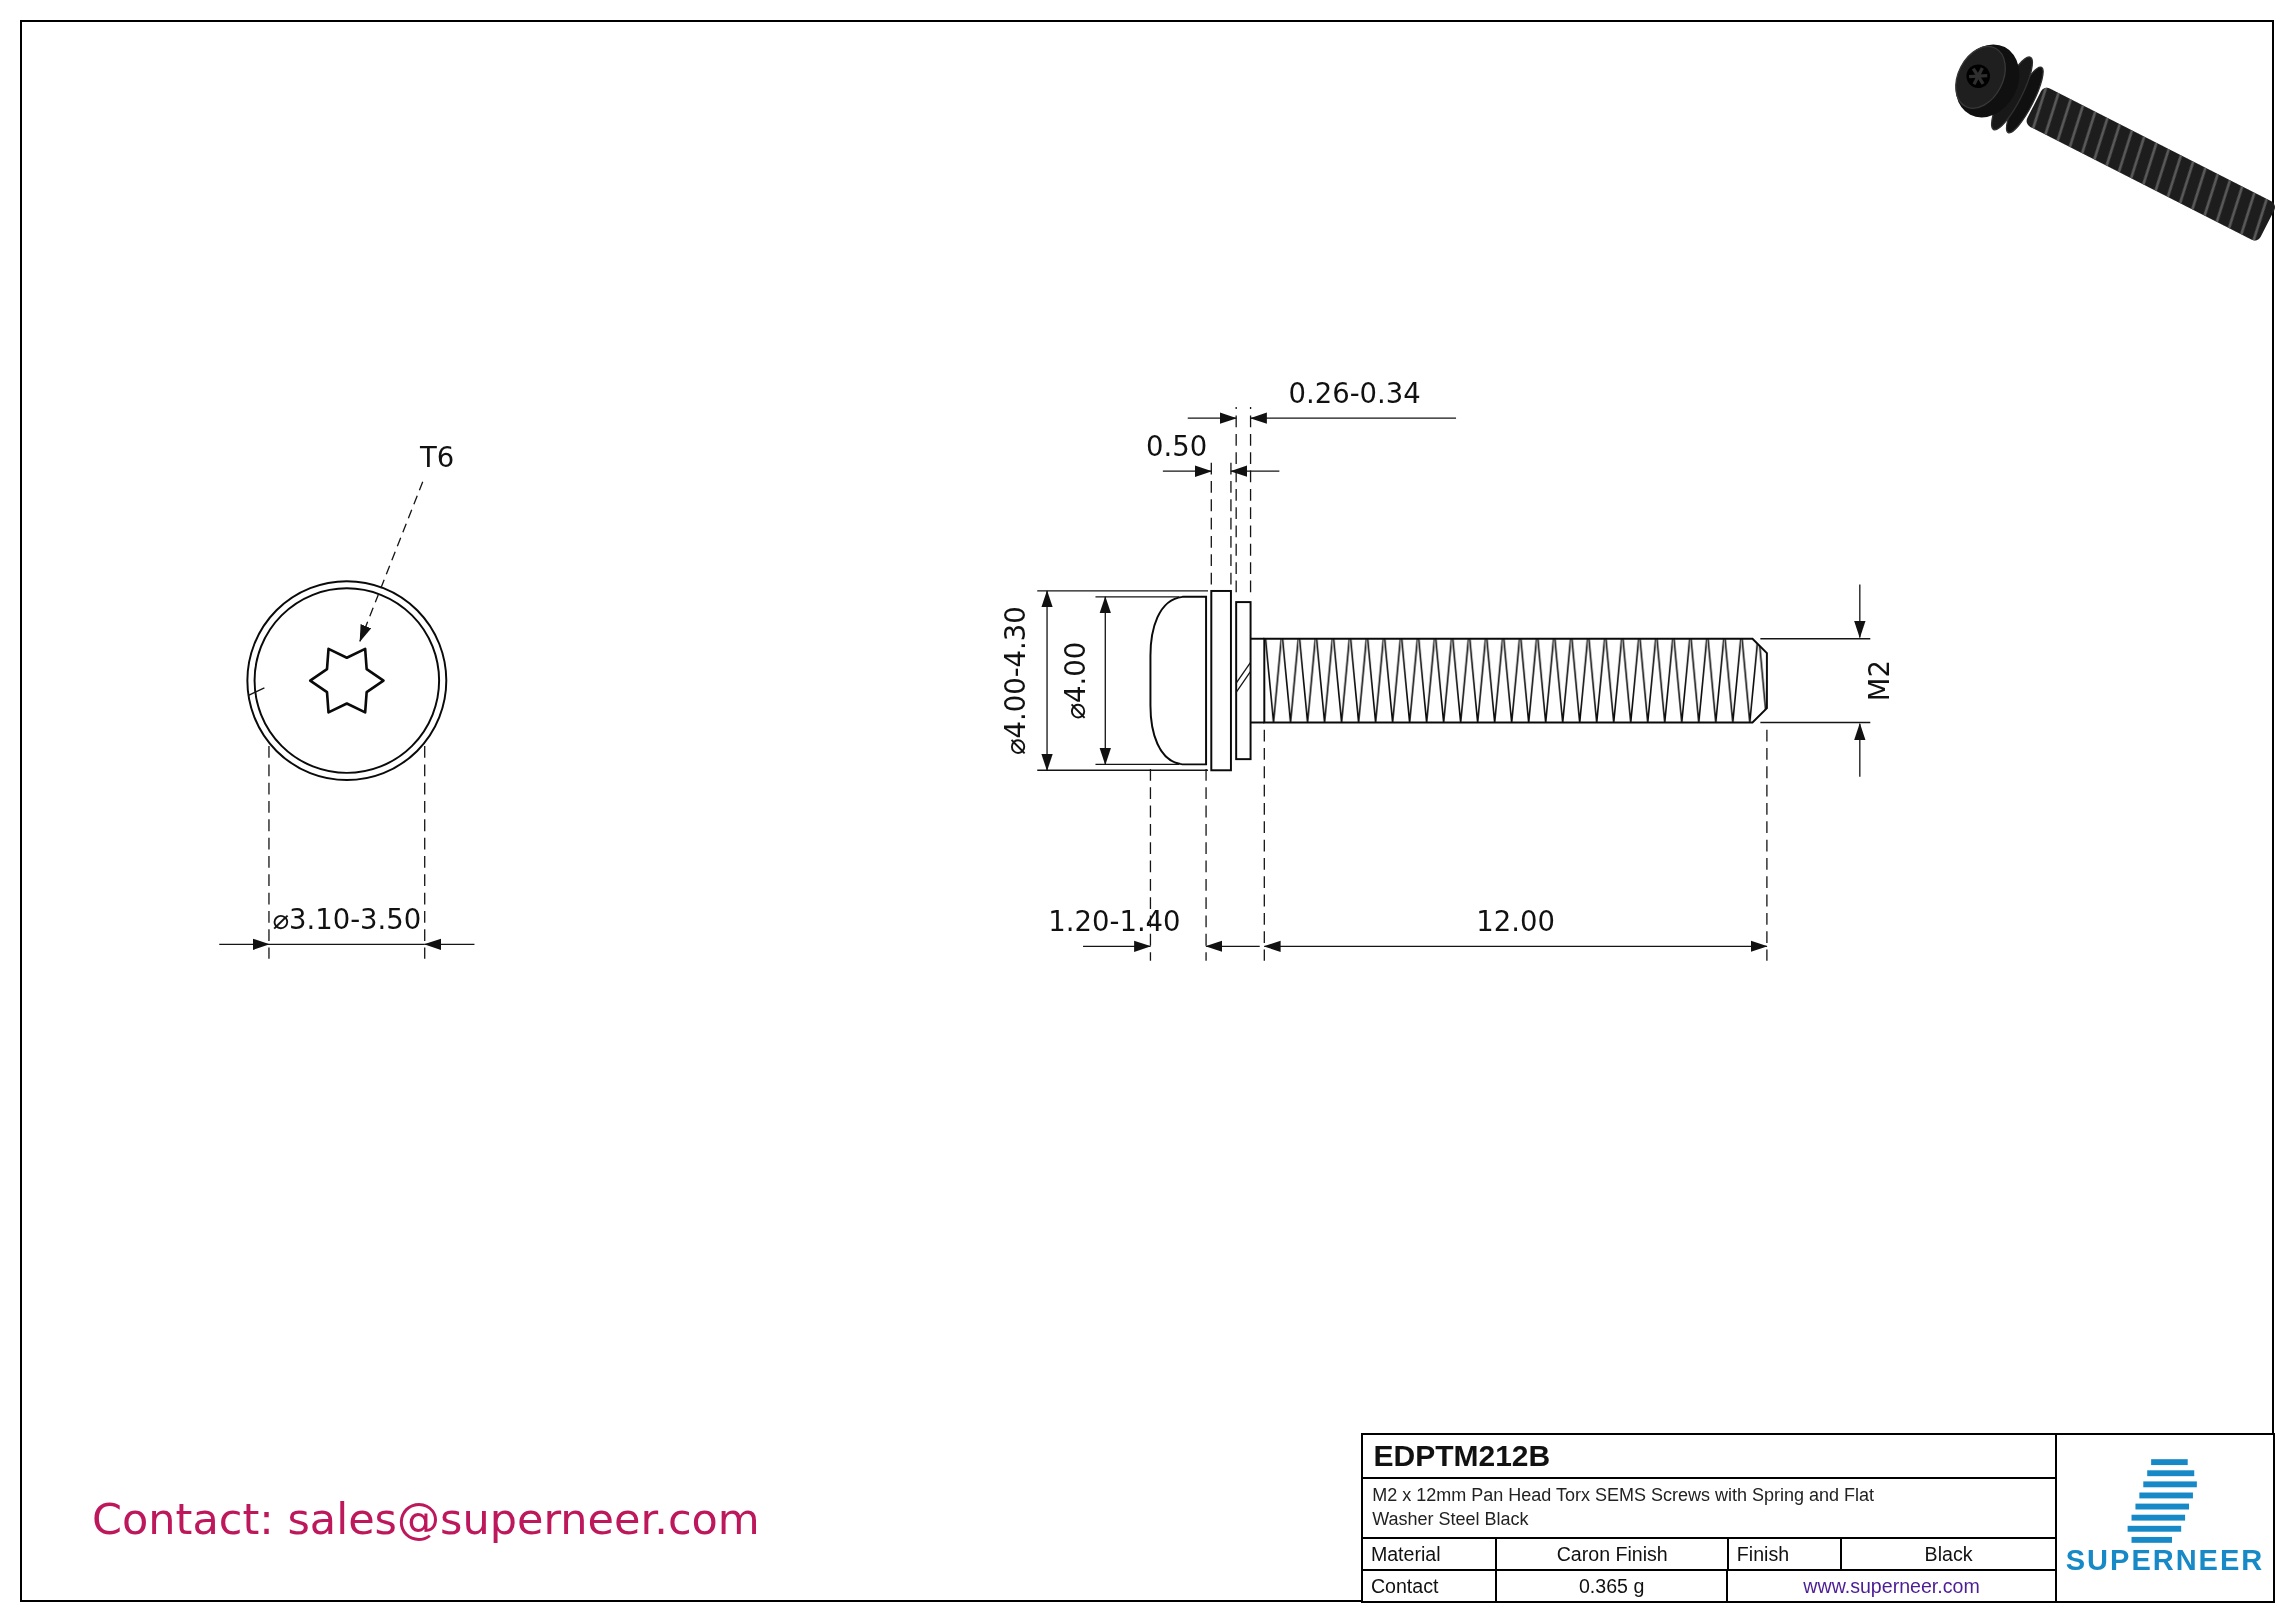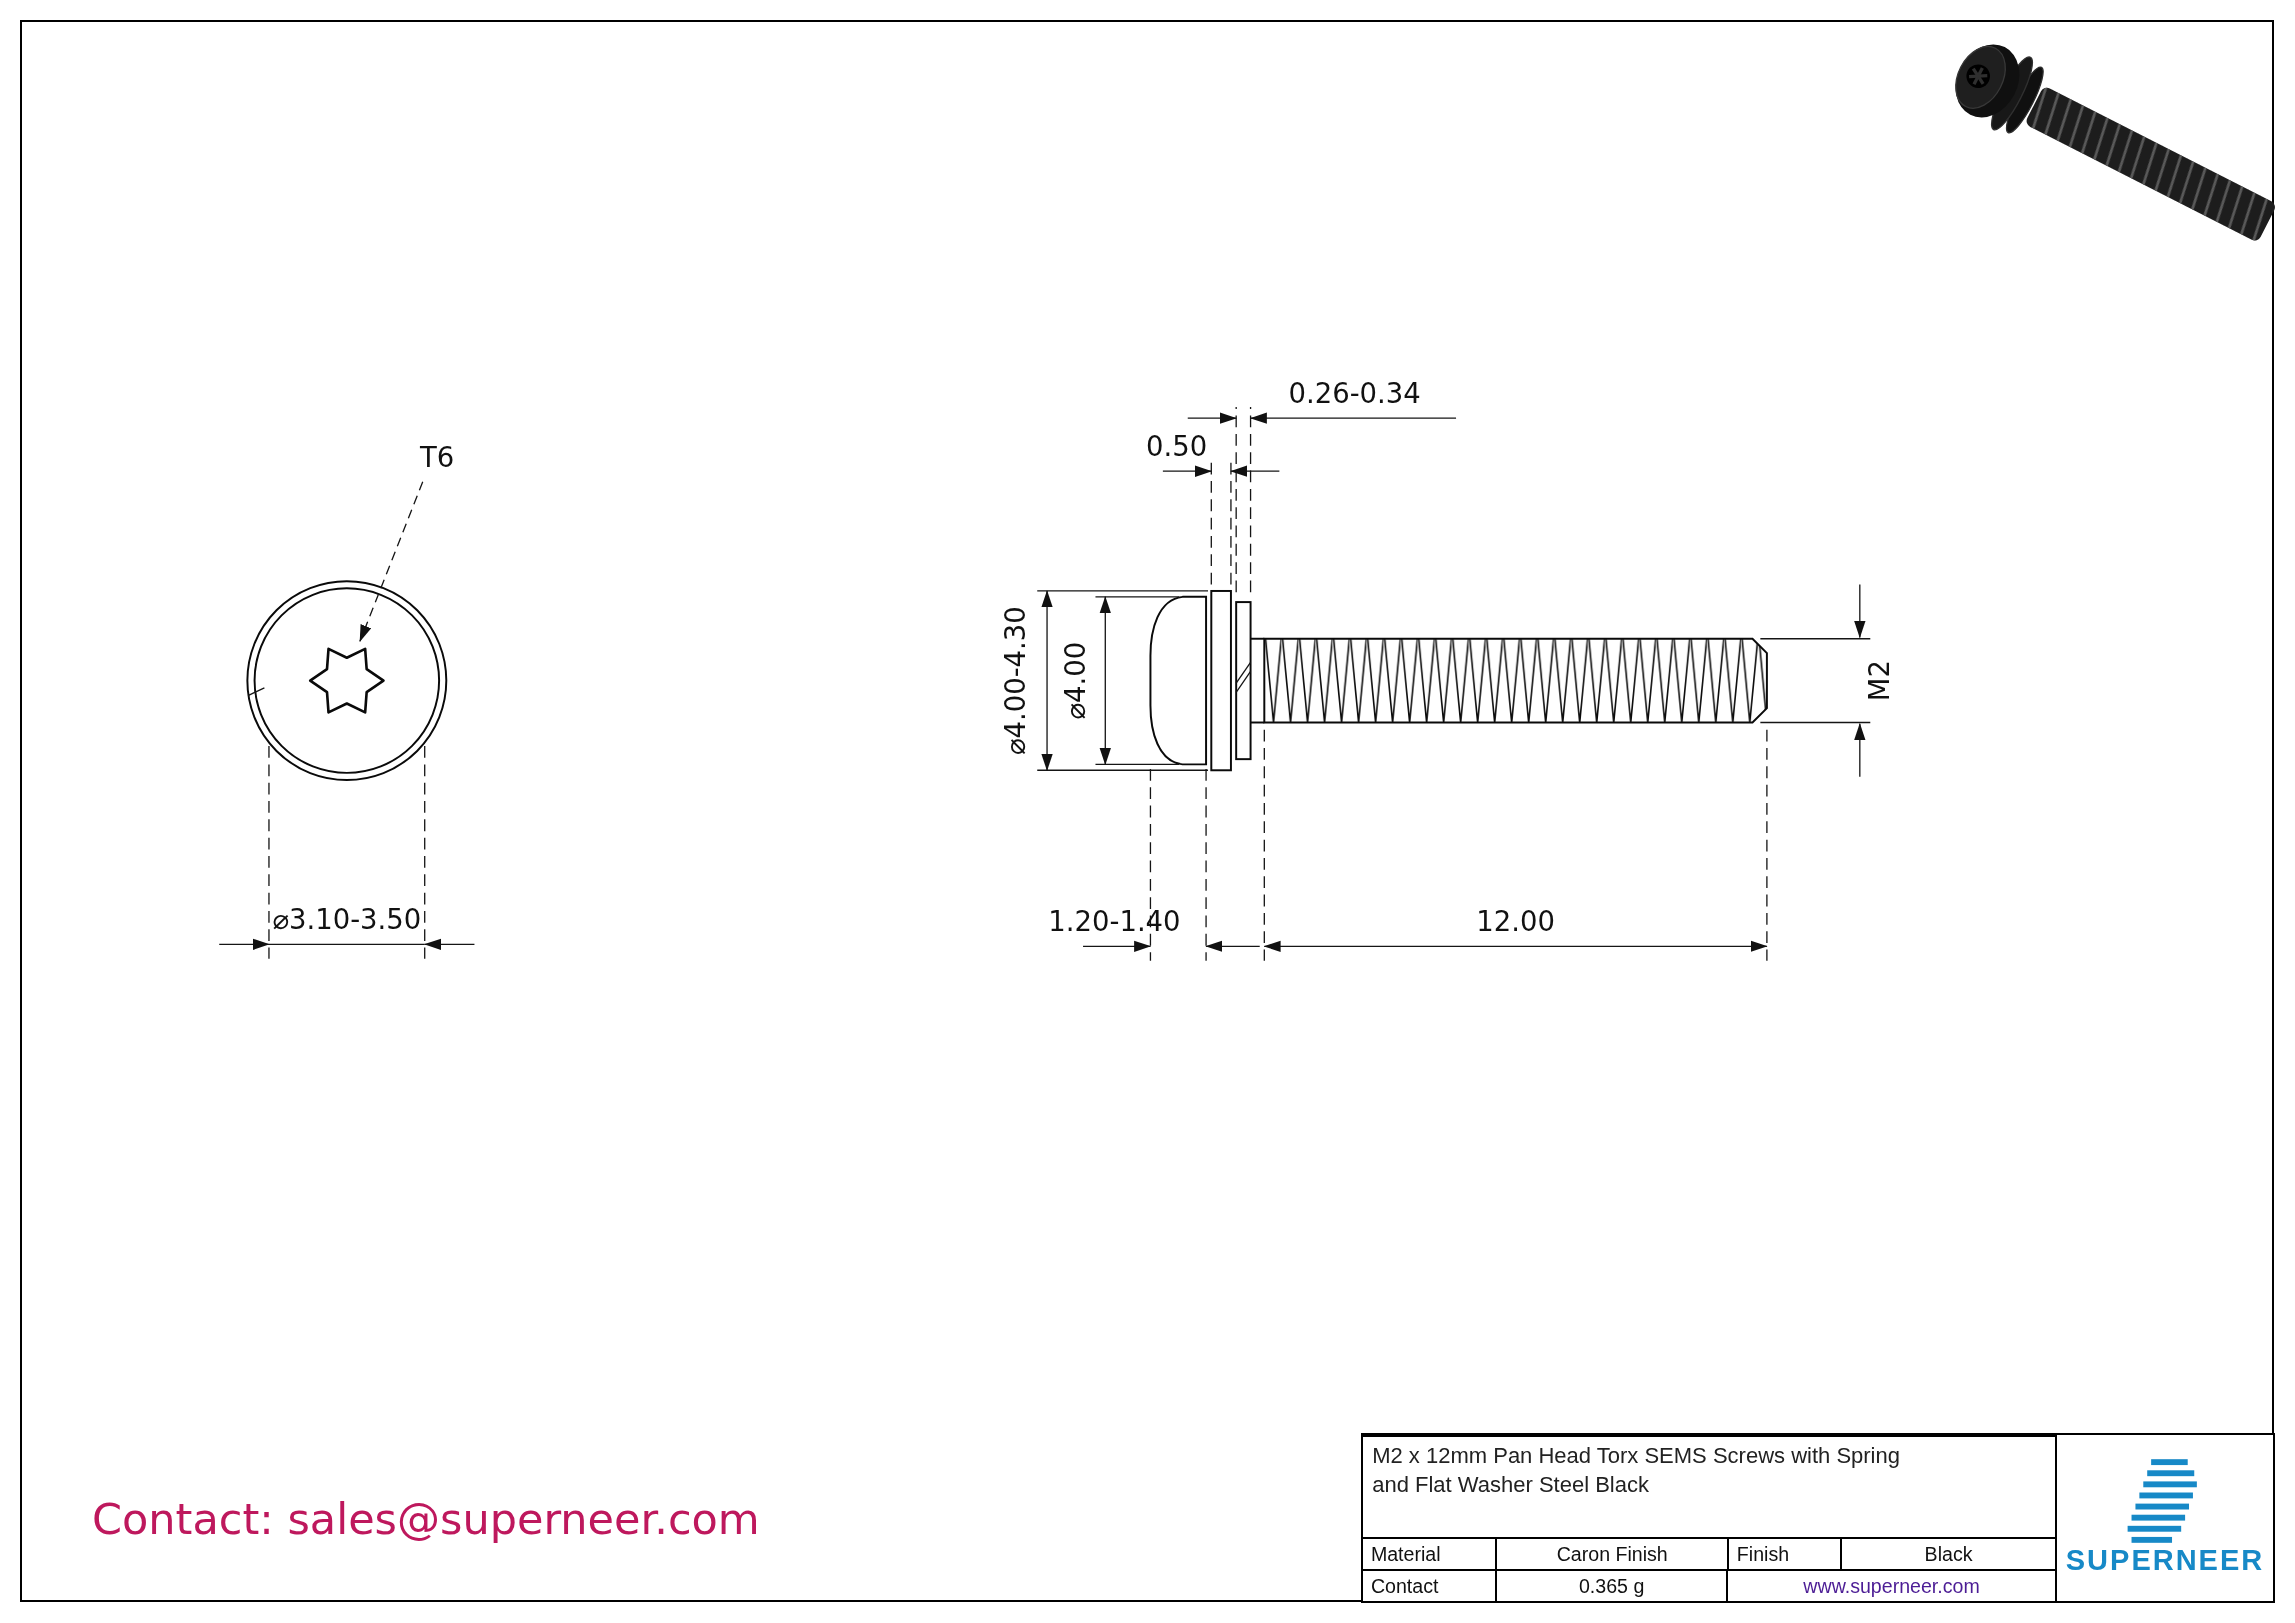--- a/index.html
+++ b/index.html
@@ -12,21 +12,21 @@
   .thin{stroke:#151515;stroke-width:2;fill:none;}
   .ext{stroke:#151515;stroke-width:2;fill:none;stroke-dasharray:18 10;}
   .dimtext{font-family:"DejaVu Sans","Liberation Sans",sans-serif;font-size:42px;fill:#111;}
   .contact{position:absolute;left:92px;top:1494px;font-size:43px;color:#be185d;
            font-family:"DejaVu Sans","Liberation Sans",sans-serif;}
   .titleblock{position:absolute;left:1361px;top:1433px;width:914px;height:170px;
               display:flex;border:2px solid #000;box-sizing:border-box;background:#fff;}
   .tb-left{width:694px;display:flex;flex-direction:column;border-right:2px solid #000;box-sizing:border-box;}
   .tb-part{height:42px;display:flex;align-items:center;padding-left:10.5px;
            font-size:30px;font-weight:bold;box-sizing:border-box;}
-  .tb-desc{flex:1;border-top:2px solid #000;padding:5.2px 9.2px;font-size:22px;
+  .tb-desc{flex:1;border-top:2px solid #000;padding:5.2px 9.2px;font-size:18px;
            line-height:1.3;color:#222;box-sizing:border-box;}
   .tb-desc span{display:block;max-width:563px;}
   .tb-row{height:32px;border-top:2px solid #000;display:flex;font-size:19.6px;box-sizing:border-box;}
   .tb-cell{display:flex;align-items:center;box-sizing:border-box;height:100%;}
   .cell-border{border-left:2px solid #000;}
   .w-lab1{width:136px;padding-left:7.9px;}
   .w-val1{width:238px;justify-content:center;}
   .w-lab2{width:116px;padding-left:7.9px;}
   .w-val2{width:221px;justify-content:center;}
   .w-web{width:339px;justify-content:center;}
@@ -141,20 +141,21 @@
       <line x1="-8" y1="-14" x2="-8" y2="14" stroke="#2f2f2f" stroke-width="5"></line>
       <line x1="-20" y1="-7" x2="4" y2="7" stroke="#2f2f2f" stroke-width="5"></line>
       <line x1="-20" y1="7" x2="4" y2="-7" stroke="#2f2f2f" stroke-width="5"></line>
     </g>
   </svg>
 
   <div class="contact">Contact: sales@superneer.com</div>
 
   <div class="titleblock">
     <div class="tb-left">
+      <div class="tb-part">EDPTM212B</div>
       <div class="tb-desc">
         <span>M2 x 12mm Pan Head Torx SEMS Screws with Spring and Flat Washer Steel Black</span>
       </div>
       <div class="tb-row">
         <div class="tb-cell w-lab1">Material</div>
         <div class="tb-cell w-val1 cell-border">Caron Finish</div>
         <div class="tb-cell w-lab2 cell-border">Finish</div>
         <div class="tb-cell w-val2 cell-border">Black</div>
       </div>
       <div class="tb-row">

